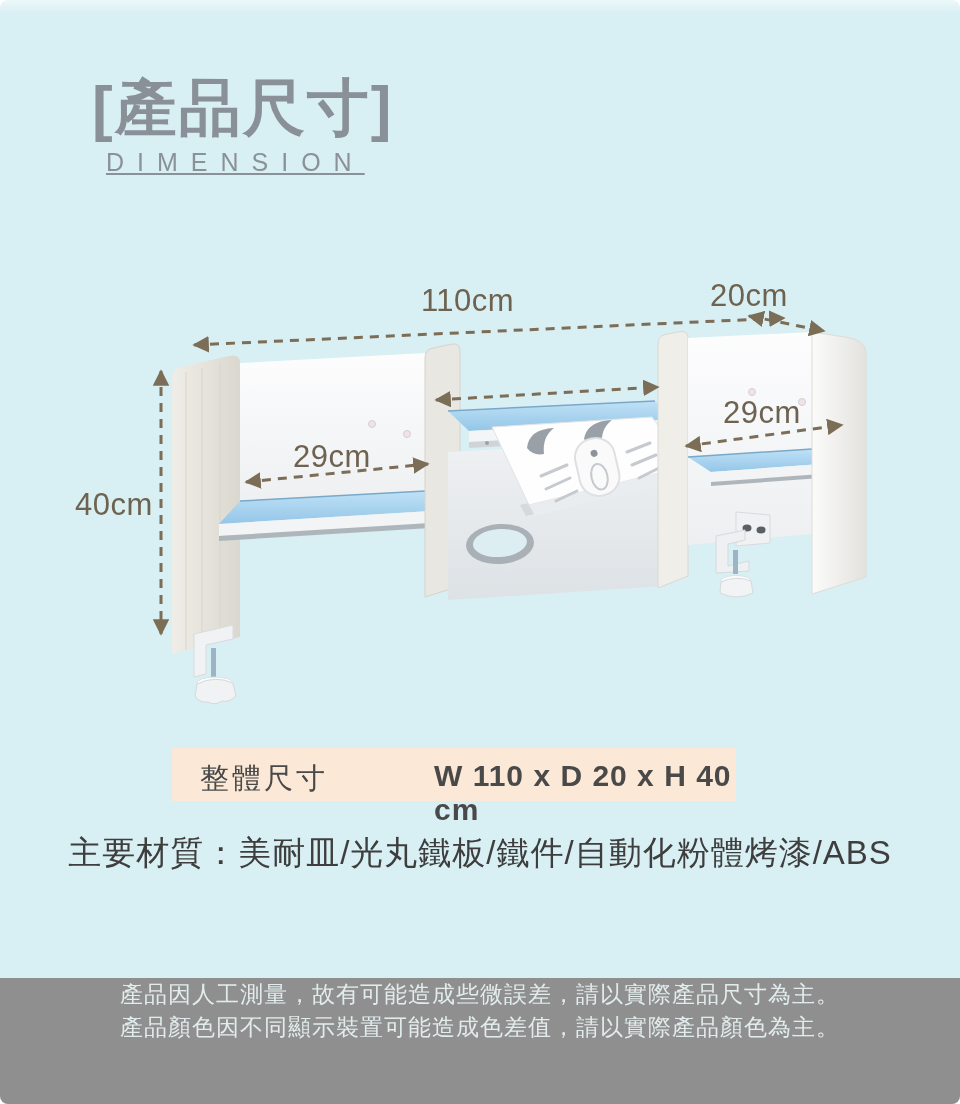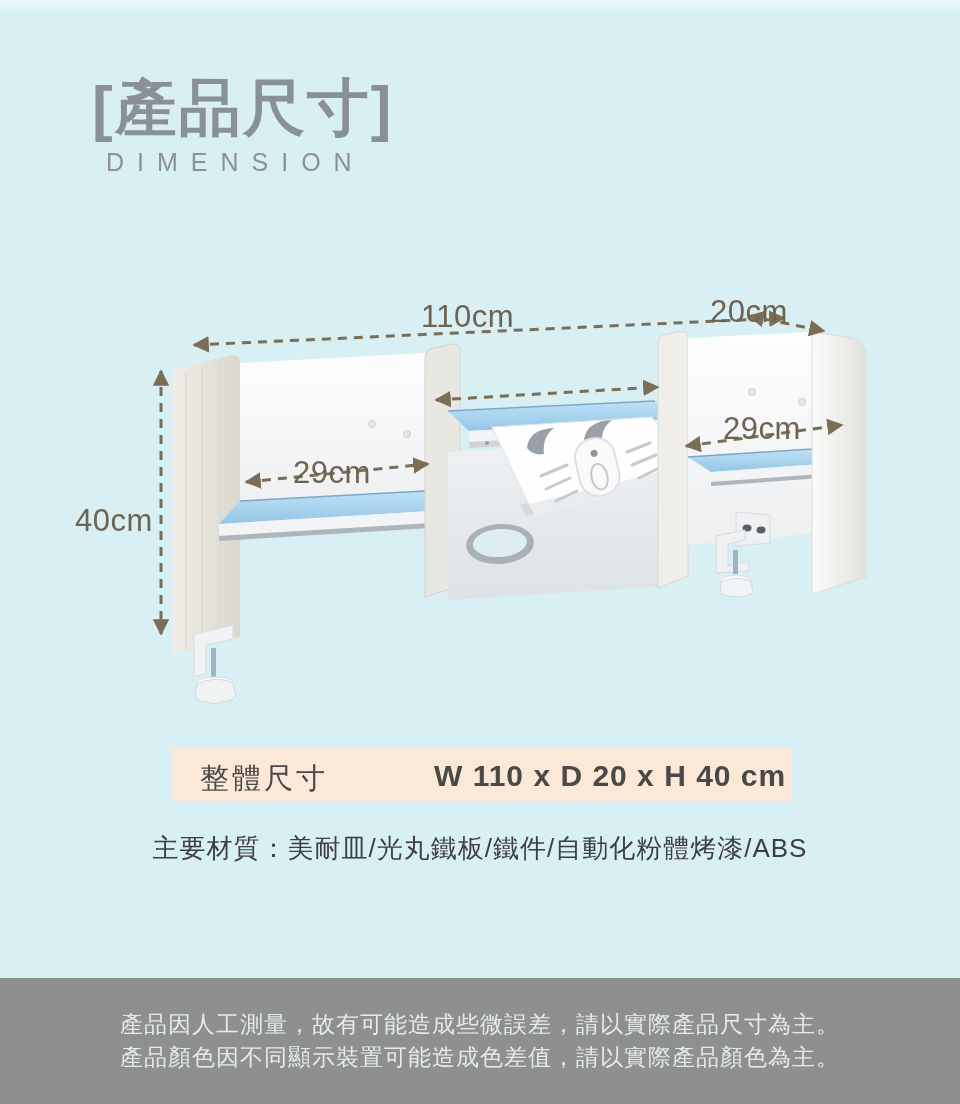--- a/index.html
+++ b/index.html
@@ -1,43 +1,43 @@
 <!DOCTYPE html>
 <html><head>
 <meta charset="utf-8">
 <style>
   html,body{margin:0;padding:0;}
   body{width:960px;height:1104px;font-family:"Liberation Sans","DejaVu Sans",sans-serif;}
   .page{position:relative;width:960px;height:1104px;overflow:hidden;
-        background:linear-gradient(180deg,#ecf8fa 0px,#d8eff3 14px,#d8eff3 100%);}
+        background:linear-gradient(180deg,#ecf8fa 0px,#d8eff3 14px,#d8eff3 100%);border-radius:8px;}
 
   
   .title{position:absolute;left:92px;top:66px;font-size:62px;font-weight:700;
          color:#899097;letter-spacing:2px;}
   .subtitle{position:absolute;left:106px;top:148px;font-size:25px;font-weight:400;
-            color:#8b9198;letter-spacing:13px;}
+            color:#8b9198;letter-spacing:13px;text-decoration:underline;}
 
   
   .diagram-svg{position:absolute;left:0;top:0;width:960px;height:1104px;pointer-events:none;}
   .dim-label{position:absolute;font-size:31px;color:#6e6250;text-align:center;
-             letter-spacing:0.5px;white-space:nowrap;margin-top:16px;}
+             letter-spacing:0.5px;white-space:nowrap;}
 
   
-  .spec-bar{position:absolute;left:172px;top:748px;width:620px;height:53px;
+  .spec-bar{position:absolute;left:172px;top:748px;width:564px;height:53px;
             background:#fbe8d6;}
   .spec-label{position:absolute;left:28px;top:11px;font-size:29px;color:#494949;
               letter-spacing:3px;}
   .spec-value{position:absolute;left:262px;top:11px;font-size:30px;color:#494949;
               letter-spacing:1px;font-weight:bold;}
   .materials{position:absolute;left:0;top:831px;width:960px;text-align:center;
-             font-size:26px;color:#3e3e3e;letter-spacing:1px;}
+             font-size:33px;color:#3e3e3e;letter-spacing:1px;}
 
   
   .footer{position:absolute;left:0;top:978px;width:960px;height:126px;background:#8f8f8f;
-          box-sizing:border-box;padding-top:30px;text-align:center;}
+          box-sizing:border-box;text-align:center;}
   .footer-line{font-size:23px;color:#e2ecec;line-height:33px;letter-spacing:1px;}
 </style>
 </head>
 <body>
 
 <div class="page">
 
   <div class="title">[產品尺寸]</div>
   <div class="subtitle">DIMENSION</div>
 

